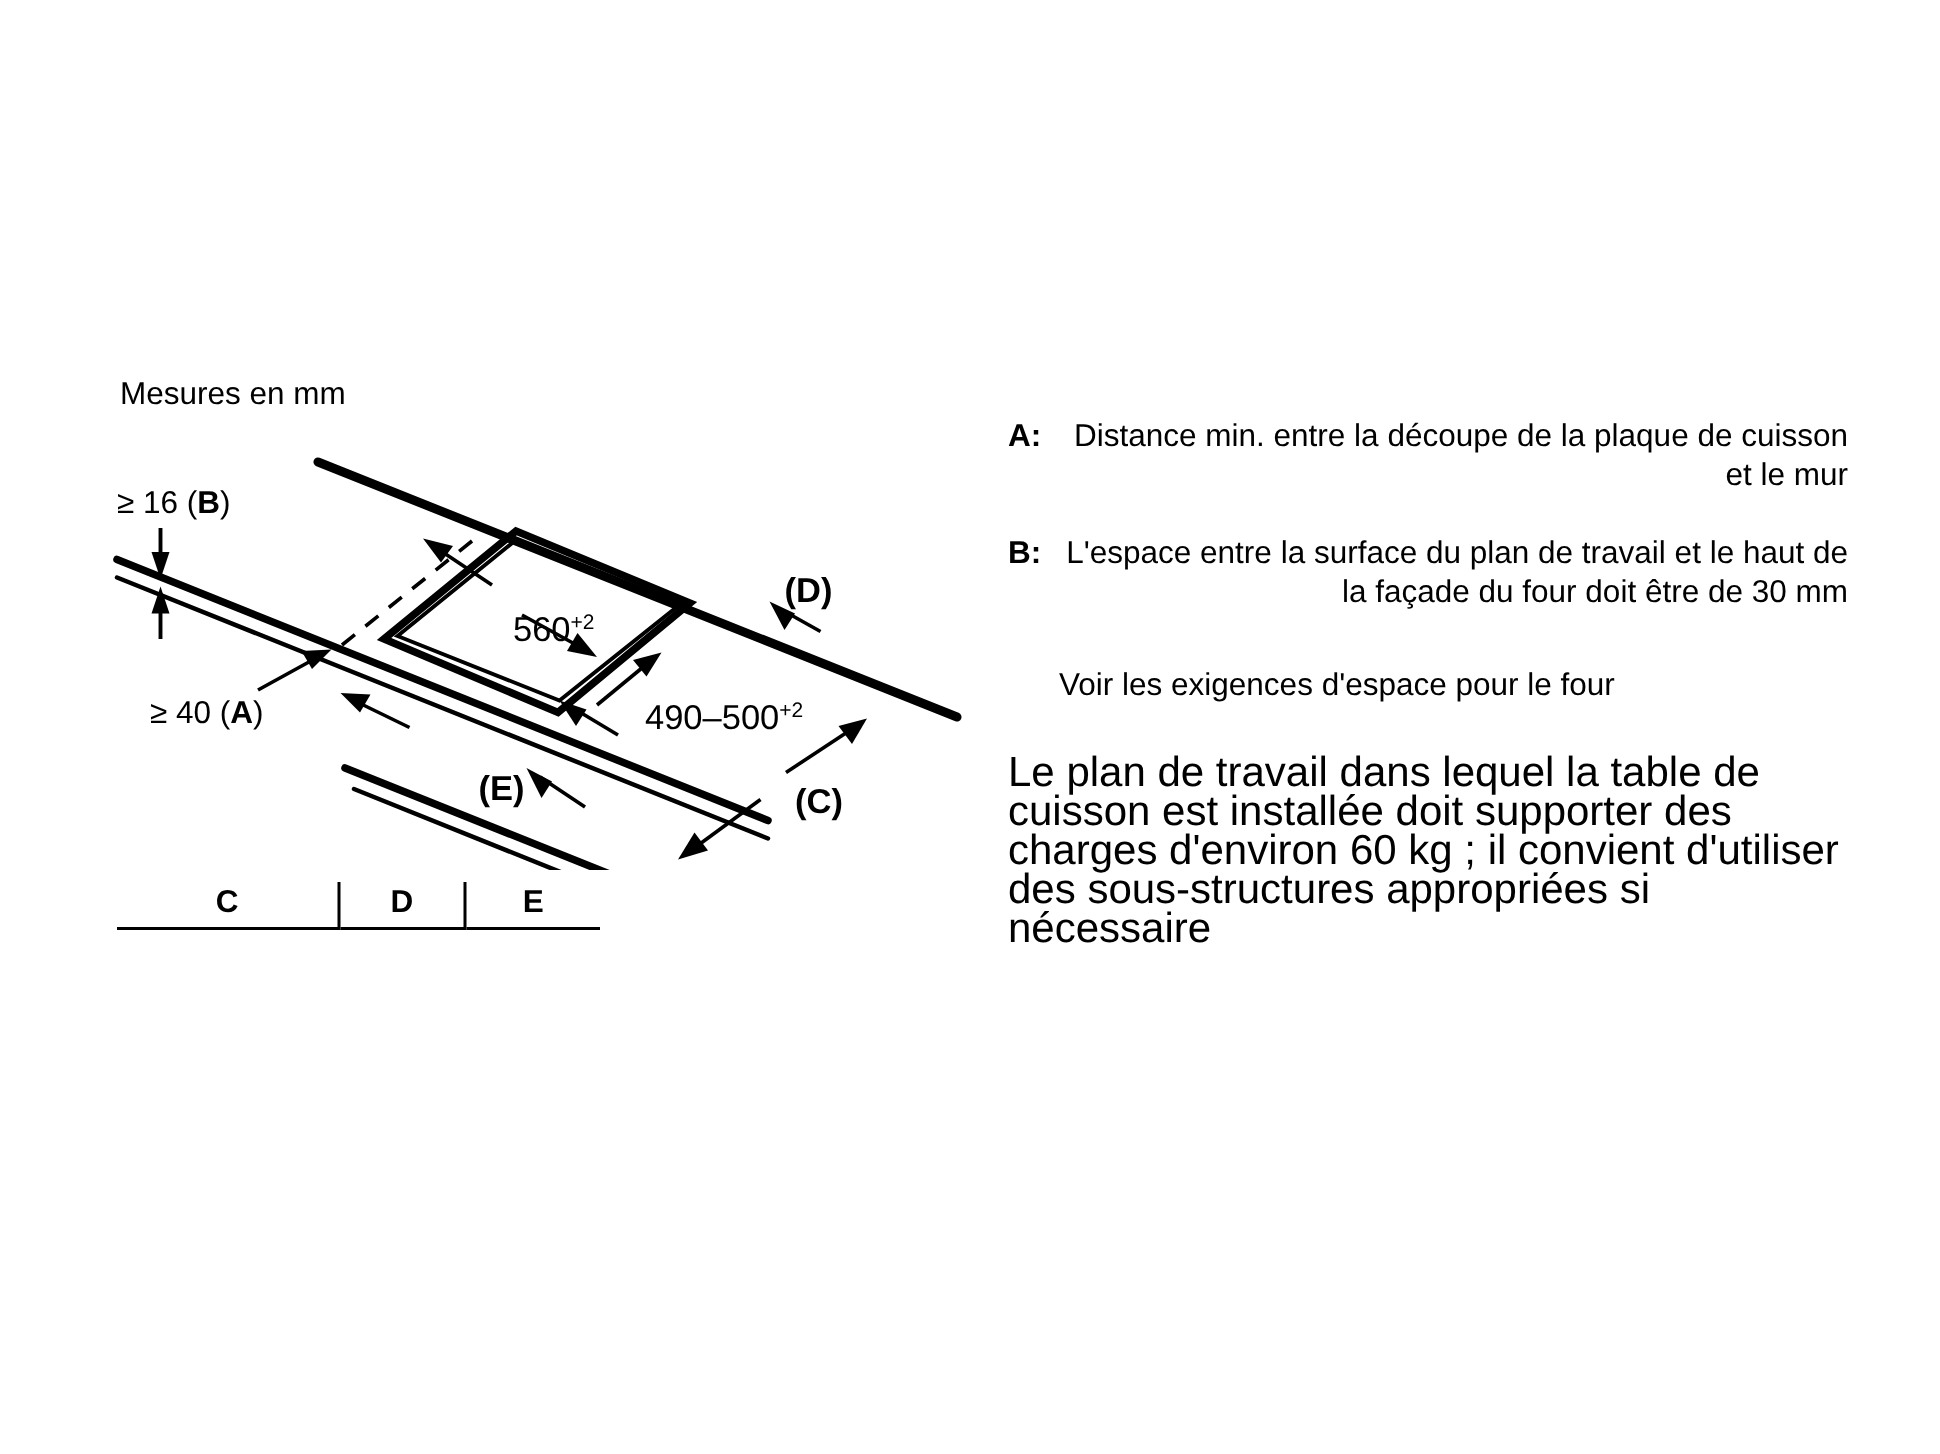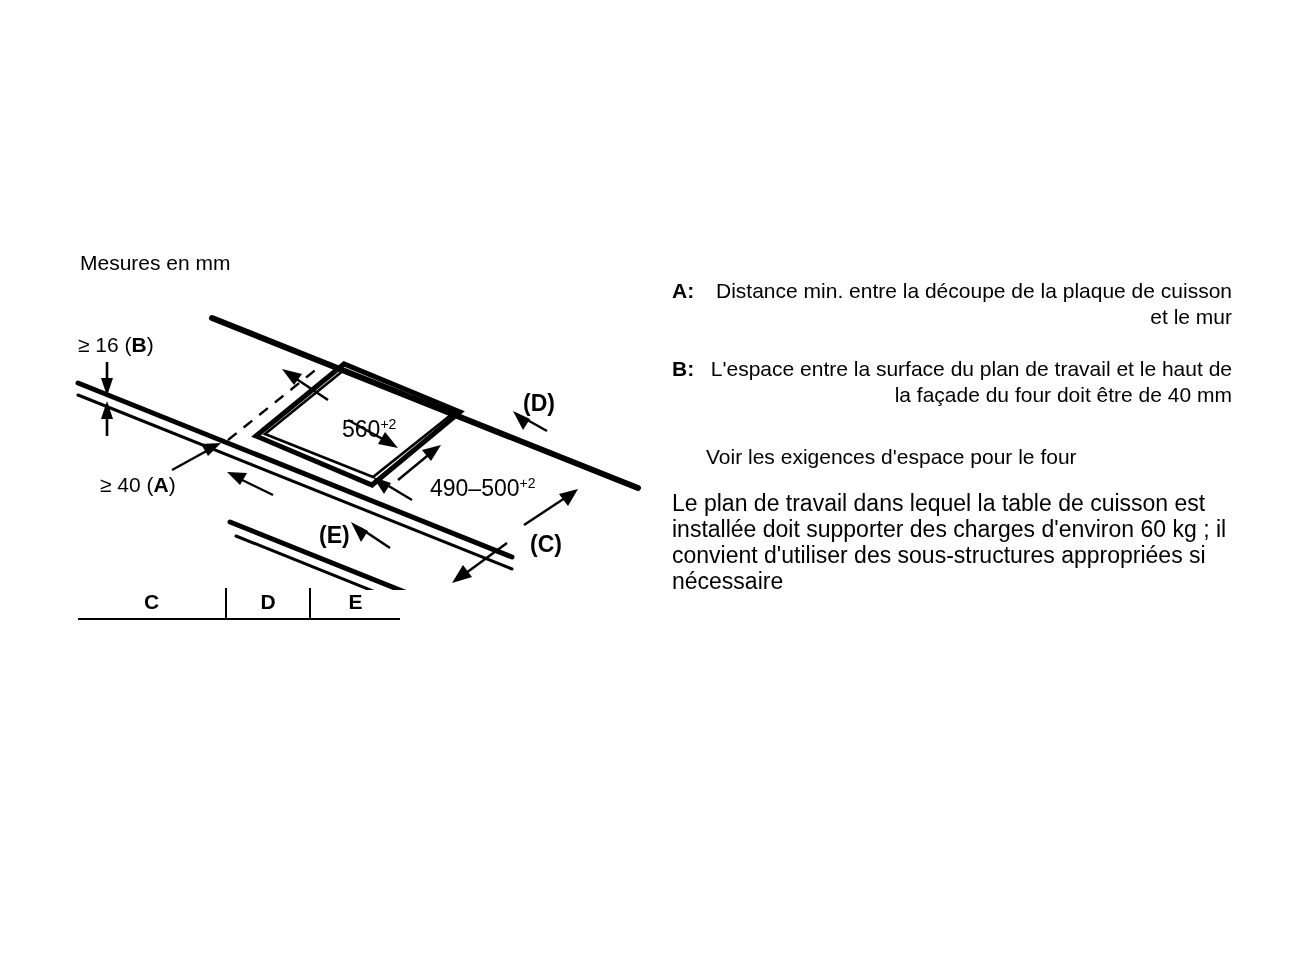--- a/index.html
+++ b/index.html
@@ -34,21 +34,21 @@
     position: absolute;
     left: 80px;
     top: 250px;
     font-size: 21px;
     line-height: 26px;
     white-space: nowrap;
   }
   #diagram-wrap {
     position: absolute;
     left: 60px;
-    top: 300px;
+    top: 290px;
     width: 600px;
     height: 290px;
   }
   #diagram-svg { display: block; }
 
   
   #dim-table {
     position: absolute;
     left: 78px;
     top: 588px;
@@ -98,25 +98,25 @@
     font-weight: bold;
     flex: 0 0 auto;
     margin-right: 6px;
     white-space: nowrap;
   }
   .note-body { flex: 1 1 auto; text-align: right; }
   #note-oven {
     font-size: 21px;
     line-height: 26px;
     margin-top: 36px;
-    margin-bottom: 20px;
+    margin-bottom: 32px;
     padding-left: 34px;
   }
   #note-load {
-    font-size: 23px;
+    font-size: 28px;
     line-height: 26px;
     margin-top: 0;
   }
 </style>
 </head>
 <body>
 
 <div id="page">
 
   <div id="left-col">
@@ -254,21 +254,21 @@
     <div class="note">
       <div class="note-row">
         <span class="note-key">A:</span>
         <span class="note-body">Distance min. entre la découpe de la plaque de cuisson et le mur</span>
       </div>
     </div>
 
     <div class="note">
       <div class="note-row">
         <span class="note-key">B:</span>
-        <span class="note-body">L'espace entre la surface du plan de travail et le haut de la façade du four doit être de 40 mm</span>
+        <span class="note-body">L'espace entre la surface du plan de travail et le haut de la façade du four doit être de 30 mm</span>
       </div>
     </div>
 
     <div id="note-oven">Voir les exigences d'espace pour le four</div>
 
     <div id="note-load">Le plan de travail dans lequel la table de cuisson est installée doit supporter des charges d'environ 60 kg ; il convient d'utiliser des sous-structures appropriées si nécessaire</div>
   </div>
 
 </div>
 

